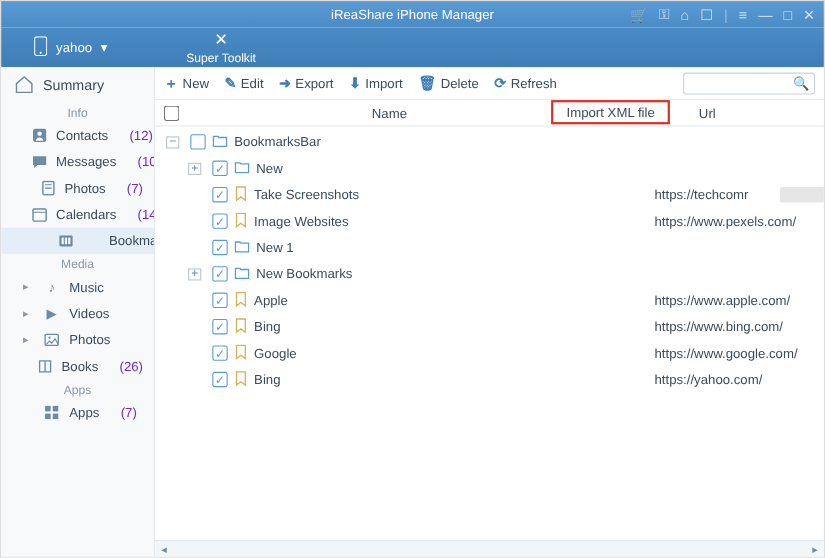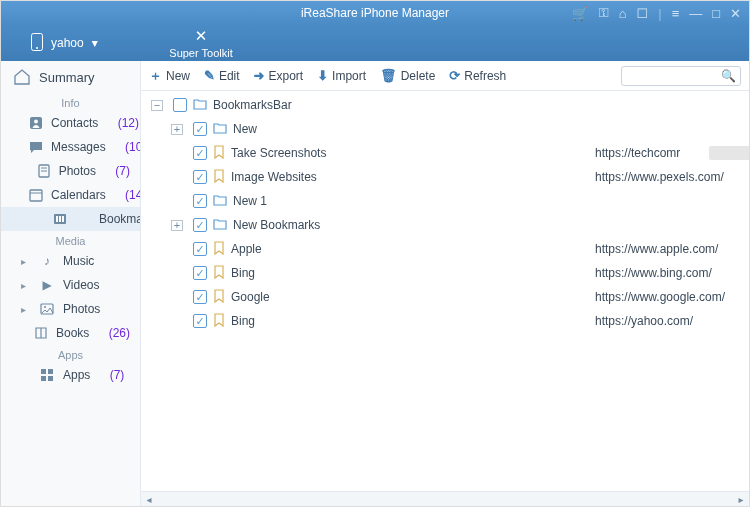--- a/index.html
+++ b/index.html
@@ -214,20 +214,30 @@
         </span>
       <span class="tbtn">
           <span class="glyph">⟳</span>
           <span>Refresh</span>
         </span>
       <div class="search">
           <span class="sg">🔍</span>
         </div>
     </div>
 
+    <div class="colhdr">
+      <div class="ckcell">
+          <input type="checkbox" class="hdr-ck" style="">
+        </div>
+      <div class="namecell">Name</div>
+      <div class="urlcell">Url</div>
+      <div class="dropdown-menu">
+        <span>Import XML file</span>
+      </div>
+    </div>
 
     <div class="tree" id="tree">
         <div class="row">
           <span style="width:10px"></span>
           <span class="exp">−</span>
           <span class="ck empty">✓</span>
           <span class="fld"><svg width="14" height="12" viewBox="0 0 14 12">
               <path d="M1 2h4l1 1h7v8H1z" fill="none" stroke="#5b9bd5" stroke-width="1.2"></path>
             </svg></span>
           <span class="name">BookmarksBar</span>

